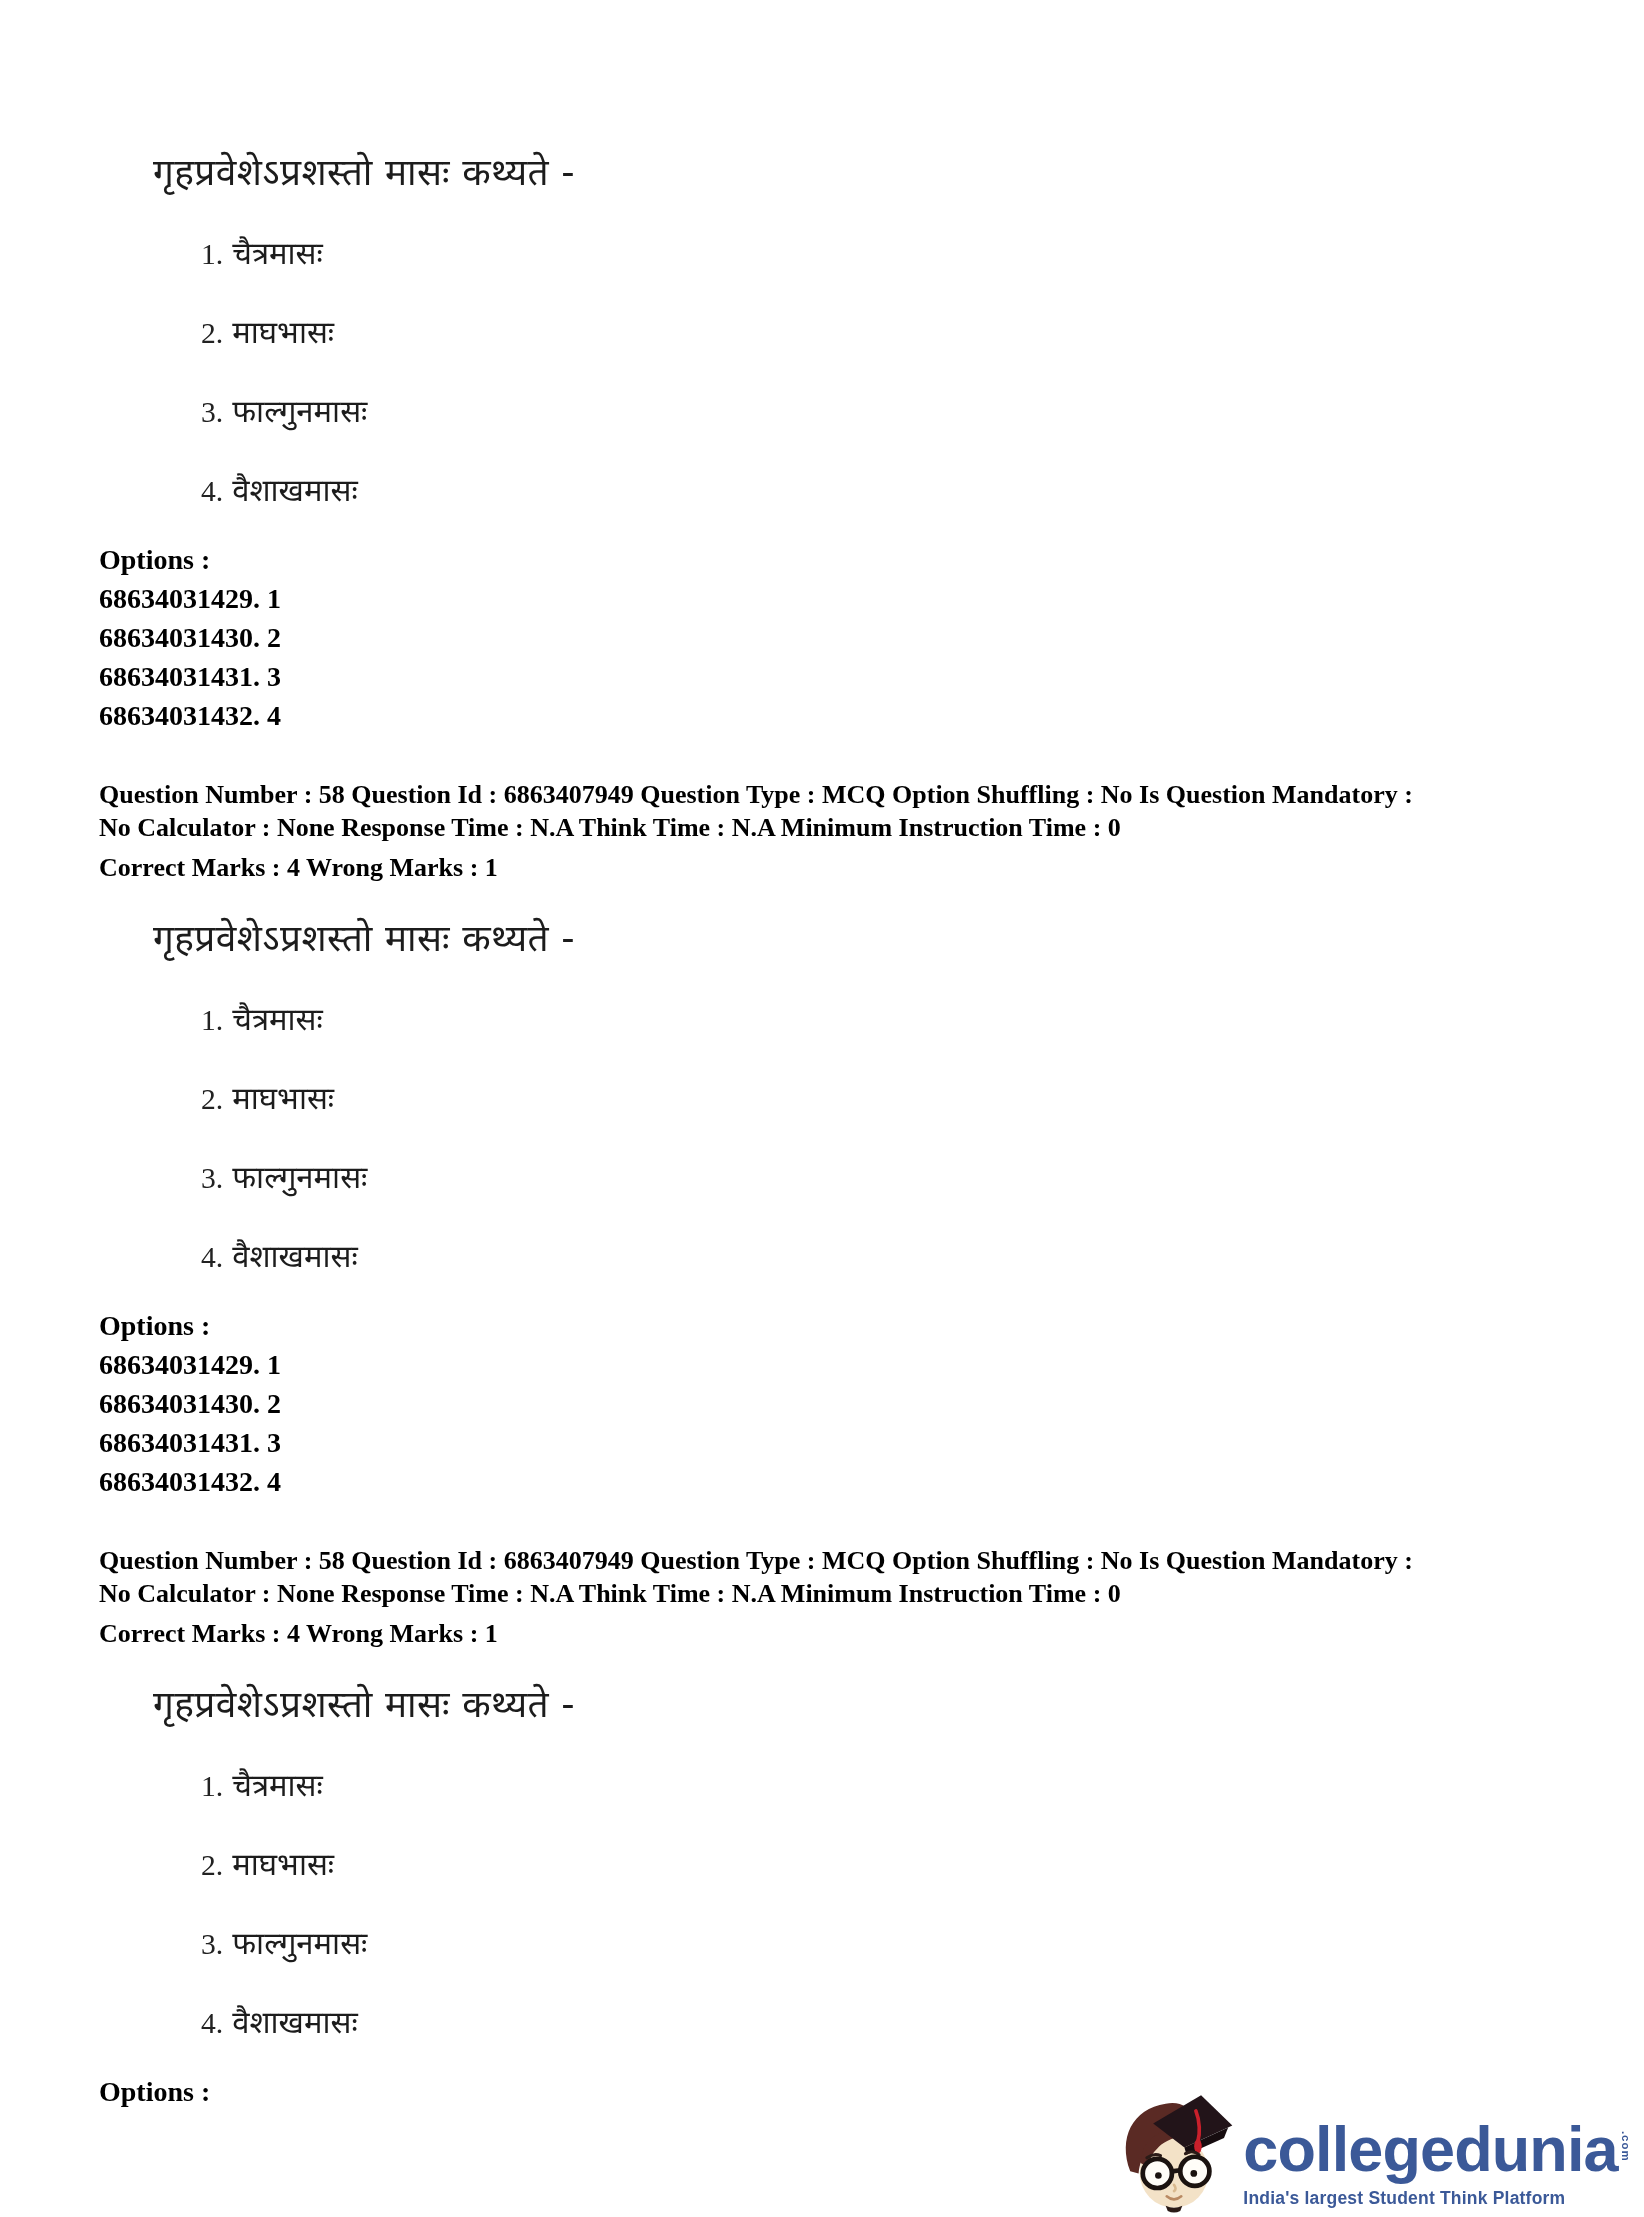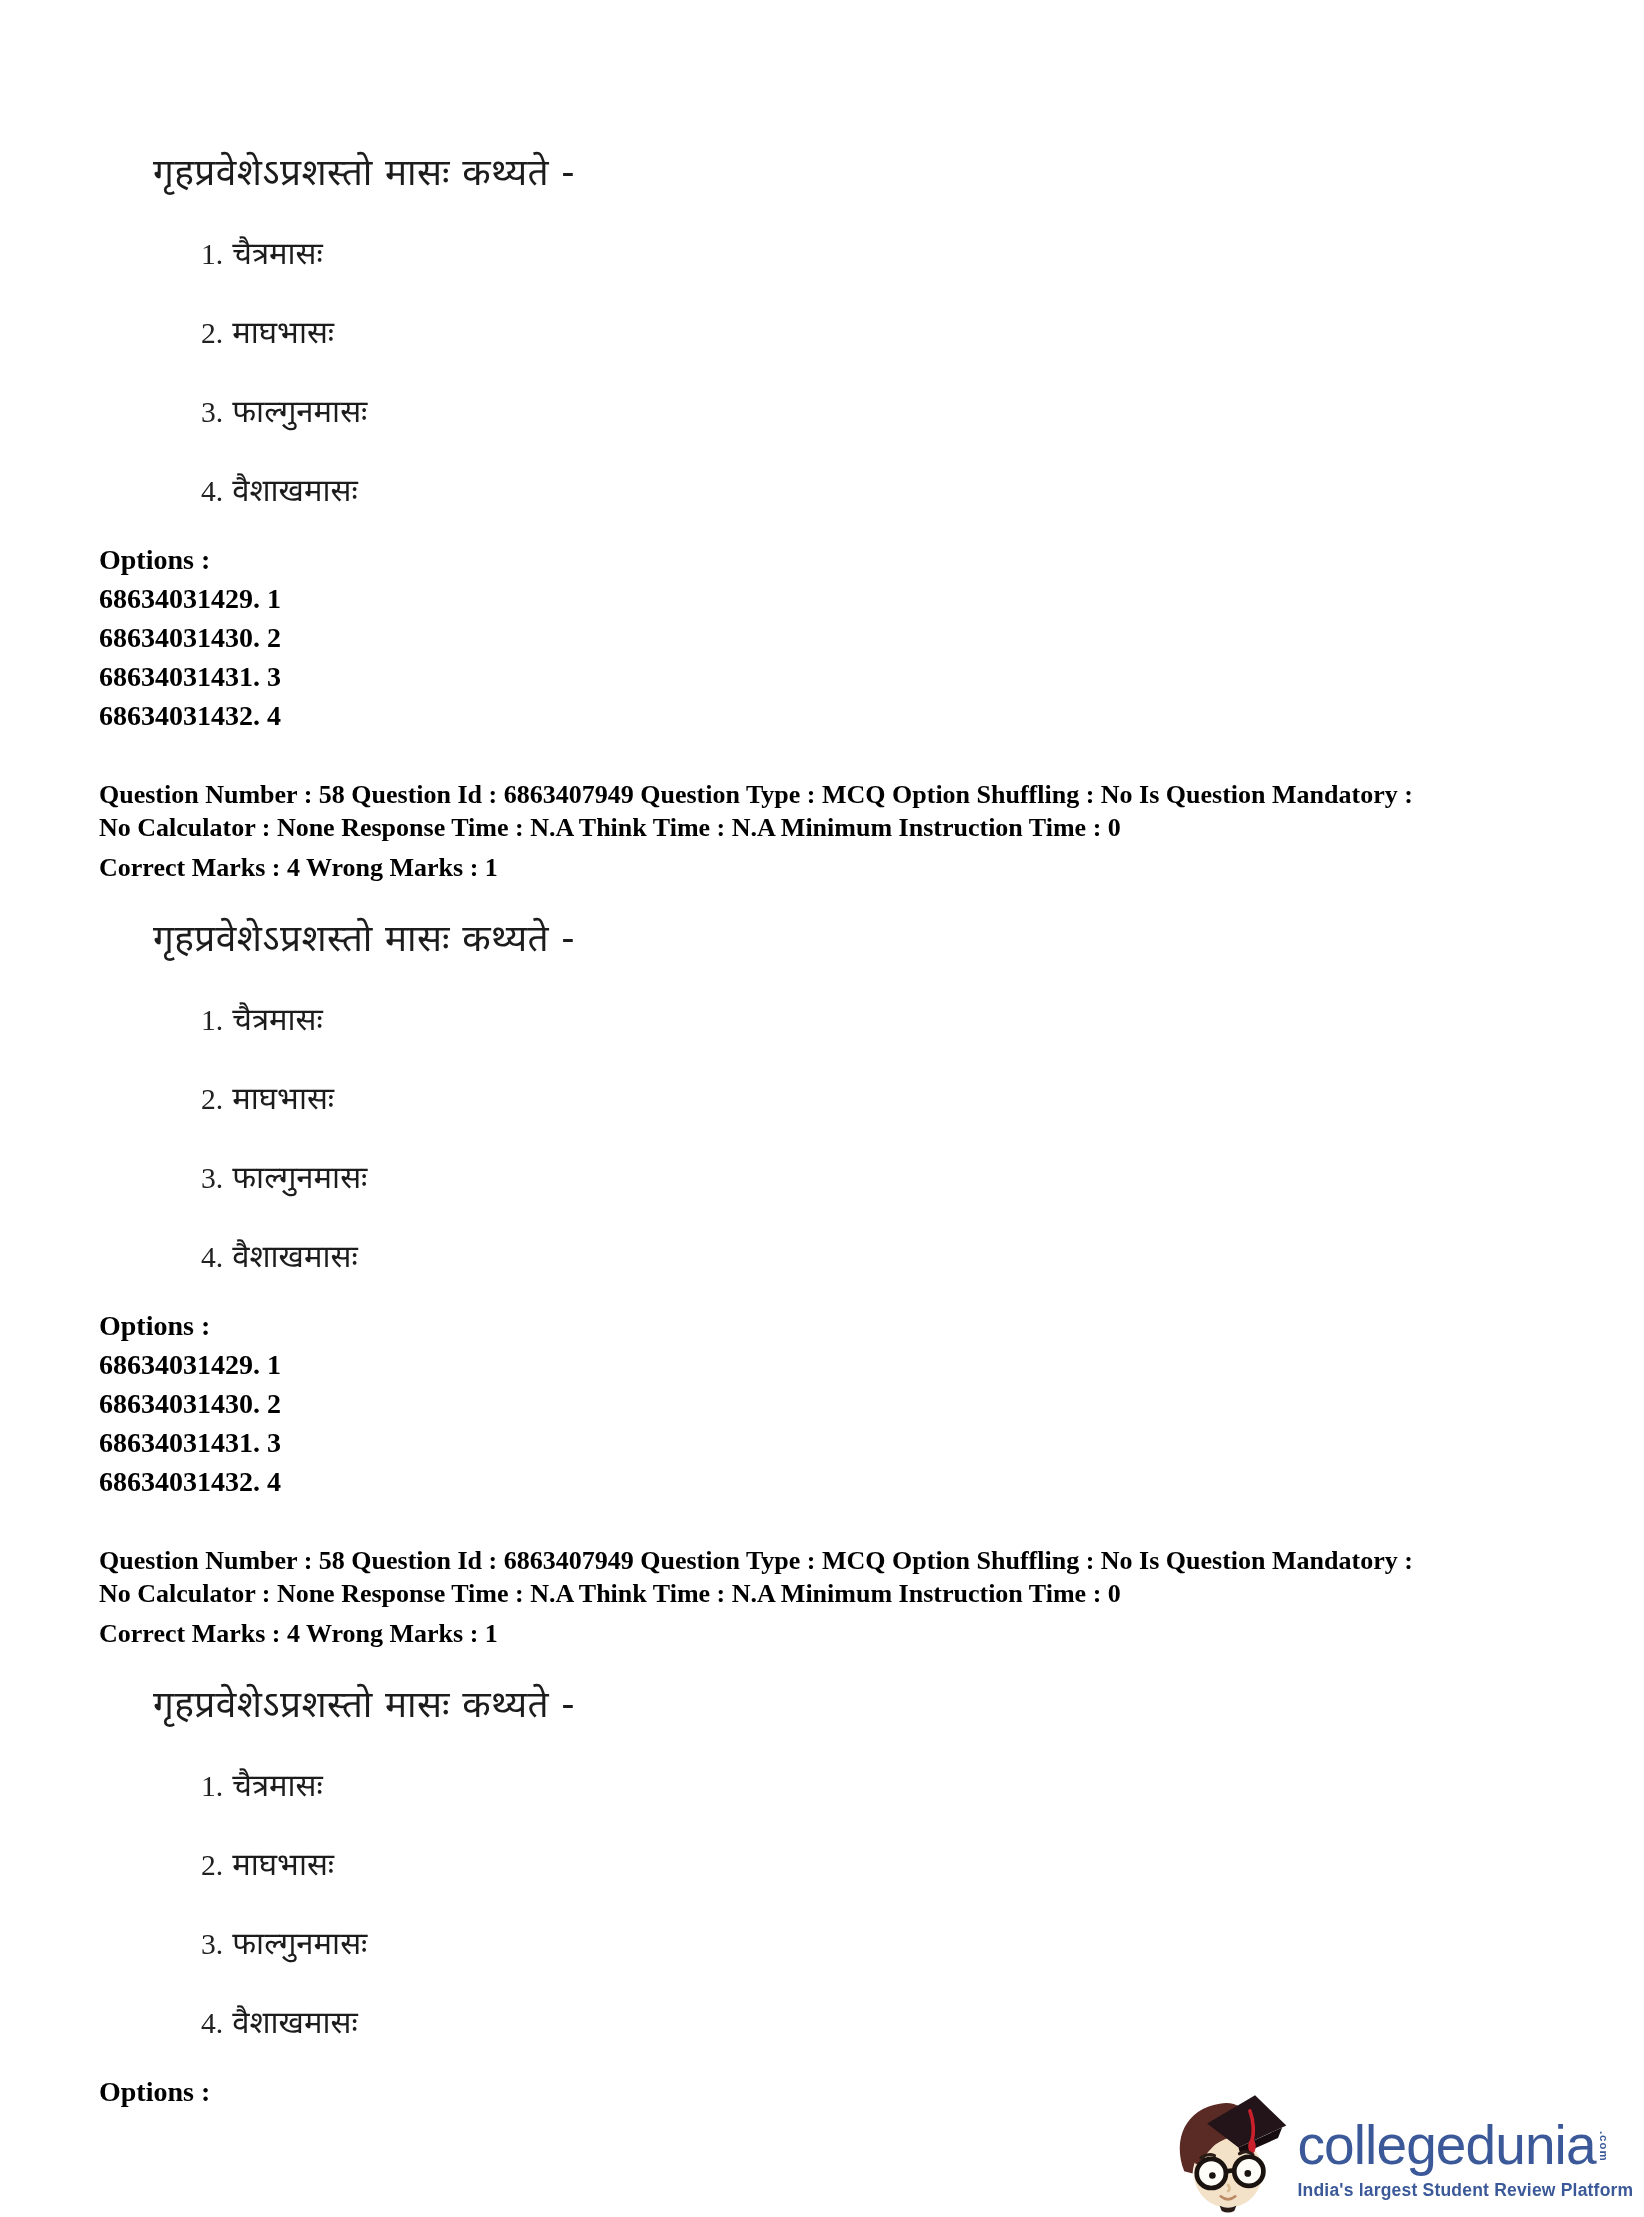--- a/index.html
+++ b/index.html
@@ -83,22 +83,22 @@
   .brand-col {
     margin-left: 1.8px;
     padding-top: 30px;
     font-family: "Liberation Sans", sans-serif;
   }
   .brand-row {
     display: flex;
     align-items: flex-start;
   }
   .brand {
-    font-weight: normal;
-    font-size: 55px;
+    font-weight: bold;
+    font-size: 63px;
     line-height: 1;
     color: #3b5998;
     letter-spacing: -0.9px;
   }
   .tld {
     writing-mode: vertical-rl;
     font-weight: bold;
     font-size: 11.6px;
     color: #3b5998;
     margin-left: 2.7px;
@@ -196,18 +196,18 @@
       <path d="M60 93 q3 4 0 6" stroke="#d9b98f" stroke-width="2.5" fill="none" stroke-linecap="round"></path>
       <path d="M53 104 q7 6 14 0" stroke="#b98a63" stroke-width="2.5" fill="none" stroke-linecap="round"></path>
 
       <path d="M52 113 q8 4 16 0 l-2 5 q-6 3 -12 0 Z" fill="#2a1b17"></path>
     </svg>
     <div class="brand-col">
       <div class="brand-row">
         <span class="brand">collegedunia</span>
         <span class="tld">.com</span>
       </div>
-      <div class="tagline">India's largest Student Review Platform</div>
+      <div class="tagline">India's largest Student Think Platform</div>
     </div>
   </div>
 
 </div>
 
 
 </body></html>

